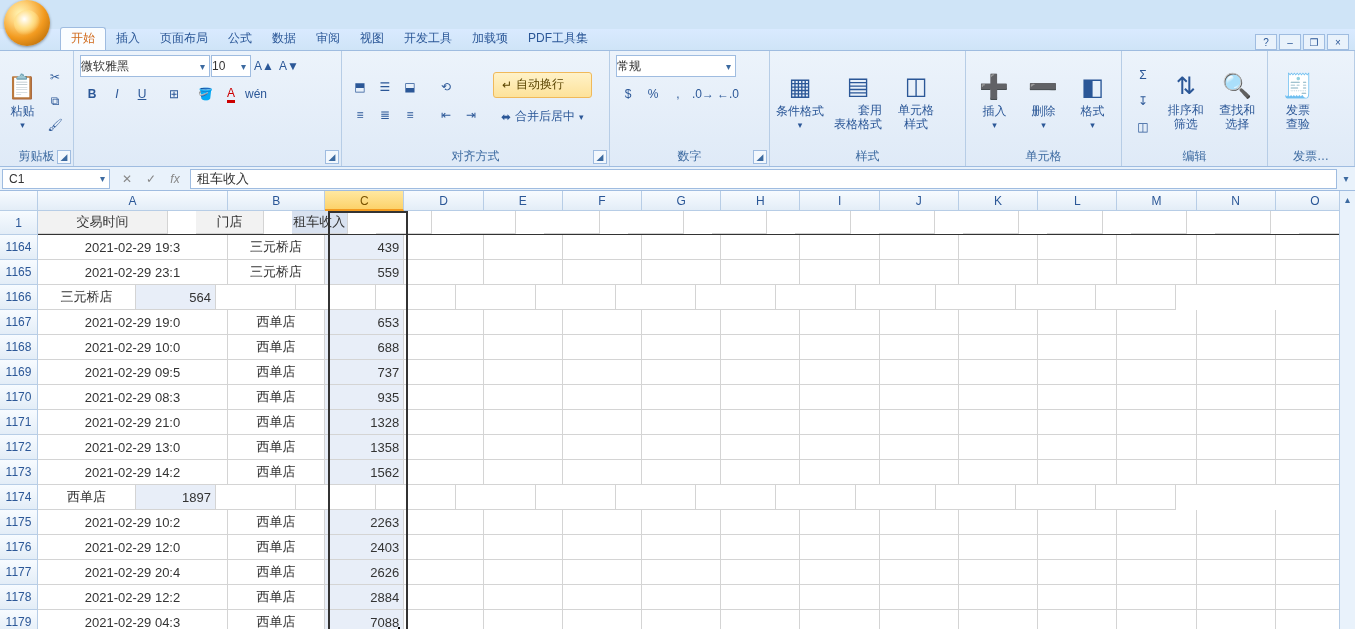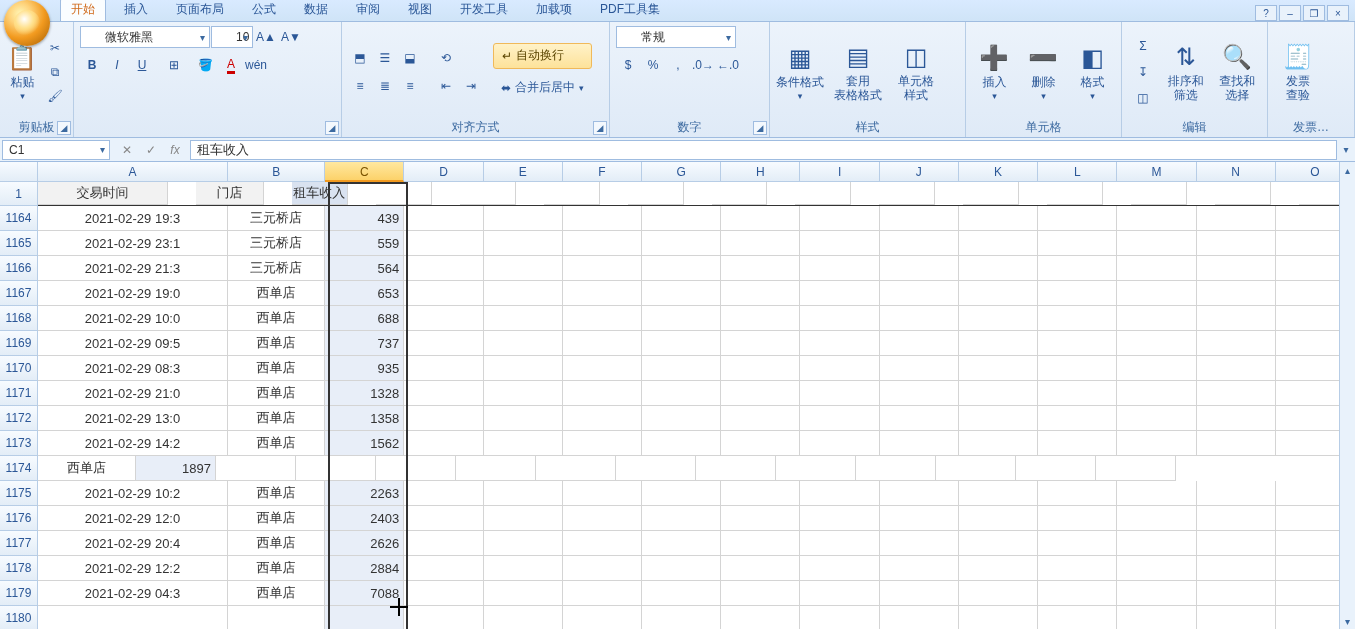--- a/index.html
+++ b/index.html
@@ -1,19 +1,19 @@
 <!DOCTYPE html>
 <html><head>
 <meta charset="utf-8">
 <style>
 * { box-sizing: border-box; margin: 0; padding: 0; font-family: "Microsoft YaHei", "微软雅黑", Arial, sans-serif; }
 body { background: #cfe4f7; overflow: hidden; width: 1355px; height: 629px; font-size: 12px; color: #333; }
 
 
-.tabs { display: flex; align-items: flex-end; height: 22px; padding-left: 60px; gap: 8px; background: linear-gradient(#d9eaff,#cfe4f7); border-bottom: 1px solid #9fbce0; }
+.tabs { display: flex; align-items: flex-end; height: 22px; padding-left: 60px; gap: 0; background: linear-gradient(#d9eaff,#cfe4f7); border-bottom: 1px solid #9fbce0; margin-top: 29px; }
 .tab { padding: 2px 10px 3px 10px; font-size: 12px; color: #2b5797; cursor: default; }
 .tab.active { background: #fafdff; border: 1px solid #9fbce0; border-bottom: none; border-radius: 3px 3px 0 0; color: #d06a1b; }
 .win-controls { margin-left: auto; display: flex; gap: 2px; padding-right: 6px; }
 .win-btn { width: 22px; height: 16px; background: #e9f2fb; border: 1px solid #9fbce0; display: flex; align-items: center; justify-content: center; font-size: 10px; color: #2b5797; }
 
 
 .orb { position: absolute; left: 4px; top: 0px; width: 46px; height: 46px; border-radius: 50%; background: radial-gradient(circle at 35% 30%, #fff7b8 0%, #fed27a 25%, #f29a1f 55%, #a05a00 100%); box-shadow: 0 1px 3px rgba(0,0,0,0.4); z-index: 10; display:flex; align-items:center; justify-content:center; }
 .orb-inner { width: 26px; height: 26px; border-radius: 50%; background: radial-gradient(circle at 40% 35%, #fff 0%, #ffe08a 40%, transparent 70%); }
 
 
@@ -23,21 +23,21 @@
 .ribbon-group-title { text-align: center; font-size: 12px; color: #3c6aa0; padding-top: 2px; height: 18px; position: relative; }
 .dlg-launcher { position: absolute; right: 2px; bottom: 2px; width: 14px; height: 14px; border: 1px solid #9fbce0; background: #f3f8fd; font-size: 9px; color: #3c6aa0; display:flex; align-items:center; justify-content:center; }
 
 .big-btn { display: flex; flex-direction: column; align-items: center; justify-content: center; width: 48px; height: 80px; font-size: 12px; color: #2b5797; gap: 2px; }
 .big-btn .ico { width: 32px; height: 32px; display:flex; align-items:center; justify-content:center; font-size: 24px; }
 .big-btn .lbl { text-align: center; line-height: 1.1; }
 .mini { width: 24px; height: 22px; border: 1px solid transparent; display:flex; align-items:center; justify-content:center; font-size: 12px; color: #2b5797; }
 .mini-row { display: flex; gap: 1px; }
 .col { display: flex; flex-direction: column; gap: 2px; }
 
-.combo { height: 22px; border: 1px solid #9fbce0; background: #fff; display:flex; align-items:center; padding: 0 16px 0 24px; position: relative; font-size: 12px; }
+.combo { height: 22px; border: 1px solid #9fbce0; background: #fff; display:flex; align-items:center; padding: 0 16px 0 0; position: relative; font-size: 12px; }
 .combo::after { content: "▾"; position: absolute; right: 4px; font-size: 10px; color: #3c6aa0; }
 .font-name { width: 130px; }
 .font-size { width: 40px; }
 .num-fmt { width: 120px; }
 
 .wrap-btn { height: 26px; border: 1px solid #f0b95a; background: linear-gradient(#fff2c8,#fde29a); display:flex; align-items:center; padding: 0 8px; gap: 4px; font-size: 12px; color: #5a4400; border-radius: 3px; }
 .merge-btn { height: 26px; display:flex; align-items:center; padding: 0 8px; gap: 4px; font-size: 12px; color: #2b5797; }
 
 
 .fbar { display: flex; align-items: center; height: 24px; background: #e9f2fb; border-bottom: 1px solid #9fbce0; }
@@ -251,21 +251,21 @@
 
   <div class="ribbon-group" style="width:196px;">
     <div class="ribbon-group-body">
       <div class="big-btn">
         <div class="ico">▦</div>
         <div class="lbl">条件格式</div>
         <div style="font-size:9px;">▾</div>
       </div>
       <div class="big-btn" style="width:60px;">
         <div class="ico">▤</div>
-        <div class="lbl" style="white-space:pre-line;">套用
+        <div class="lbl" style="white-space:pre-line;text-align:right;">套用
 表格格式</div>
       </div>
       <div class="big-btn">
         <div class="ico">◫</div>
         <div class="lbl" style="white-space:pre-line;">单元格
 样式</div>
       </div>
     </div>
     <div class="ribbon-group-title">样式</div>
   </div>
@@ -432,21 +432,20 @@
         <div class="cell col-rest"></div>
         <div class="cell col-rest"></div>
         <div class="cell col-rest"></div>
         <div class="cell col-rest"></div>
         <div class="cell col-rest"></div>
         <div class="cell col-rest"></div>
         <div class="cell col-rest"></div>
         <div class="cell col-rest"></div>
       </div>
       <div class="row">
-        <div class="cell col-A c-center">2021-02-29 21:3</div>
         <div class="cell col-B c-center">三元桥店</div>
         <div class="cell col-C sel-col c-right">564</div>
         <div class="cell col-rest"></div>
         <div class="cell col-rest"></div>
         <div class="cell col-rest"></div>
         <div class="cell col-rest"></div>
         <div class="cell col-rest"></div>
         <div class="cell col-rest"></div>
         <div class="cell col-rest"></div>
         <div class="cell col-rest"></div>

